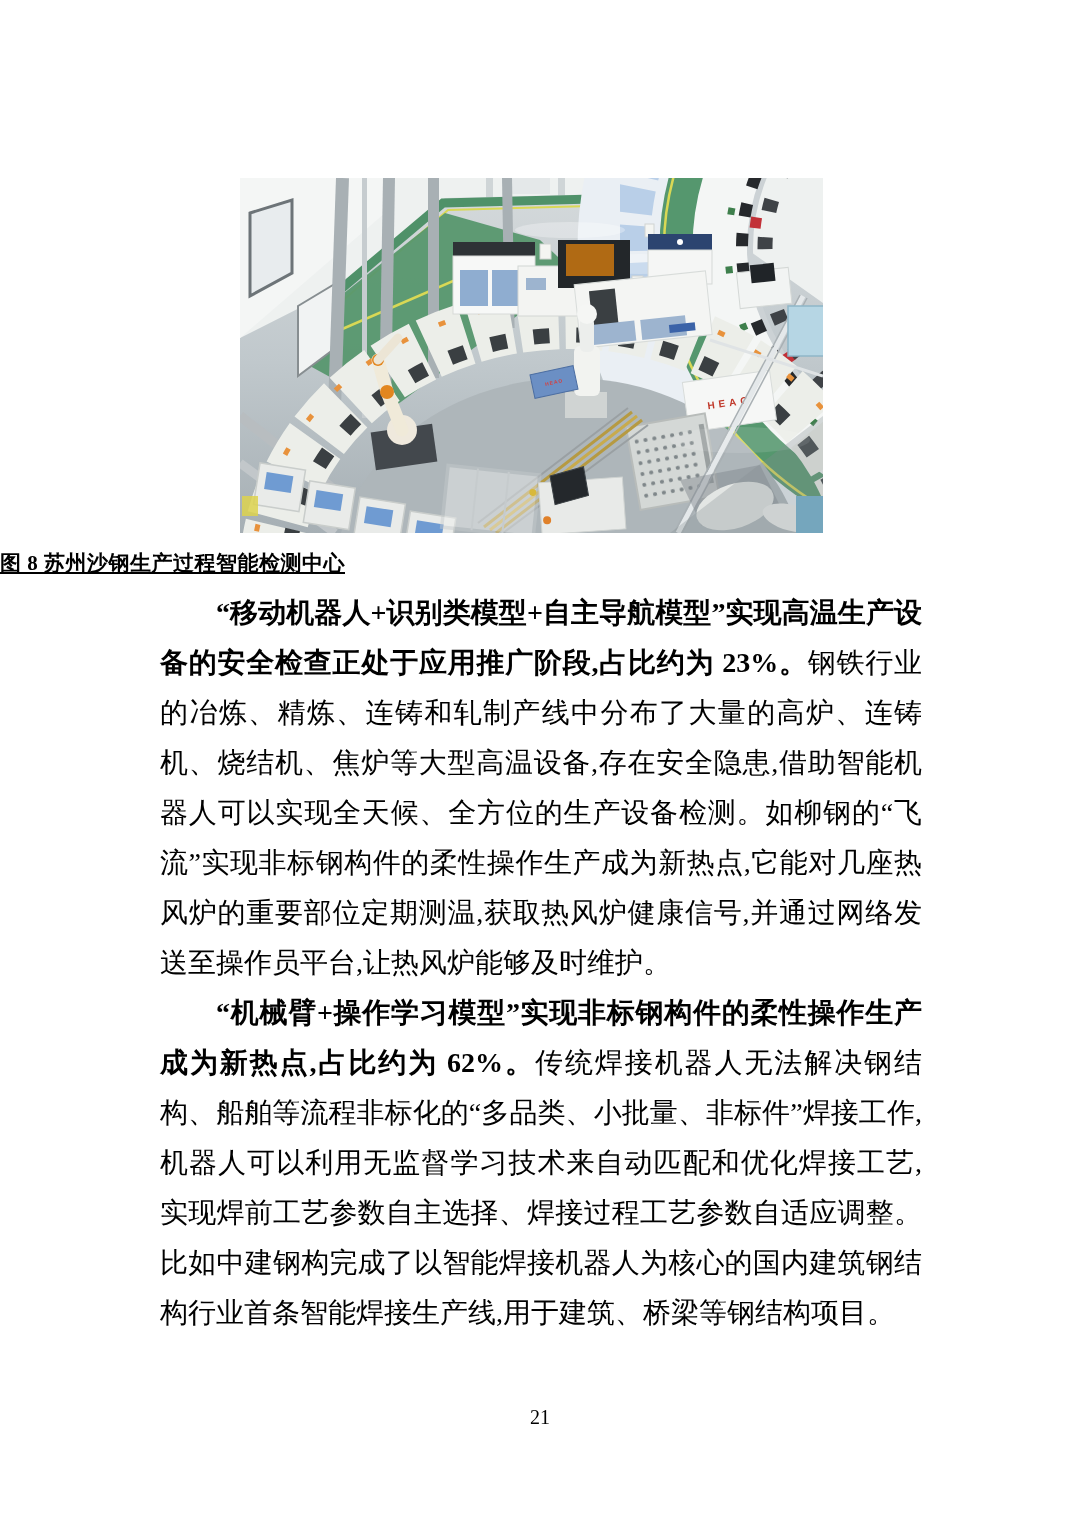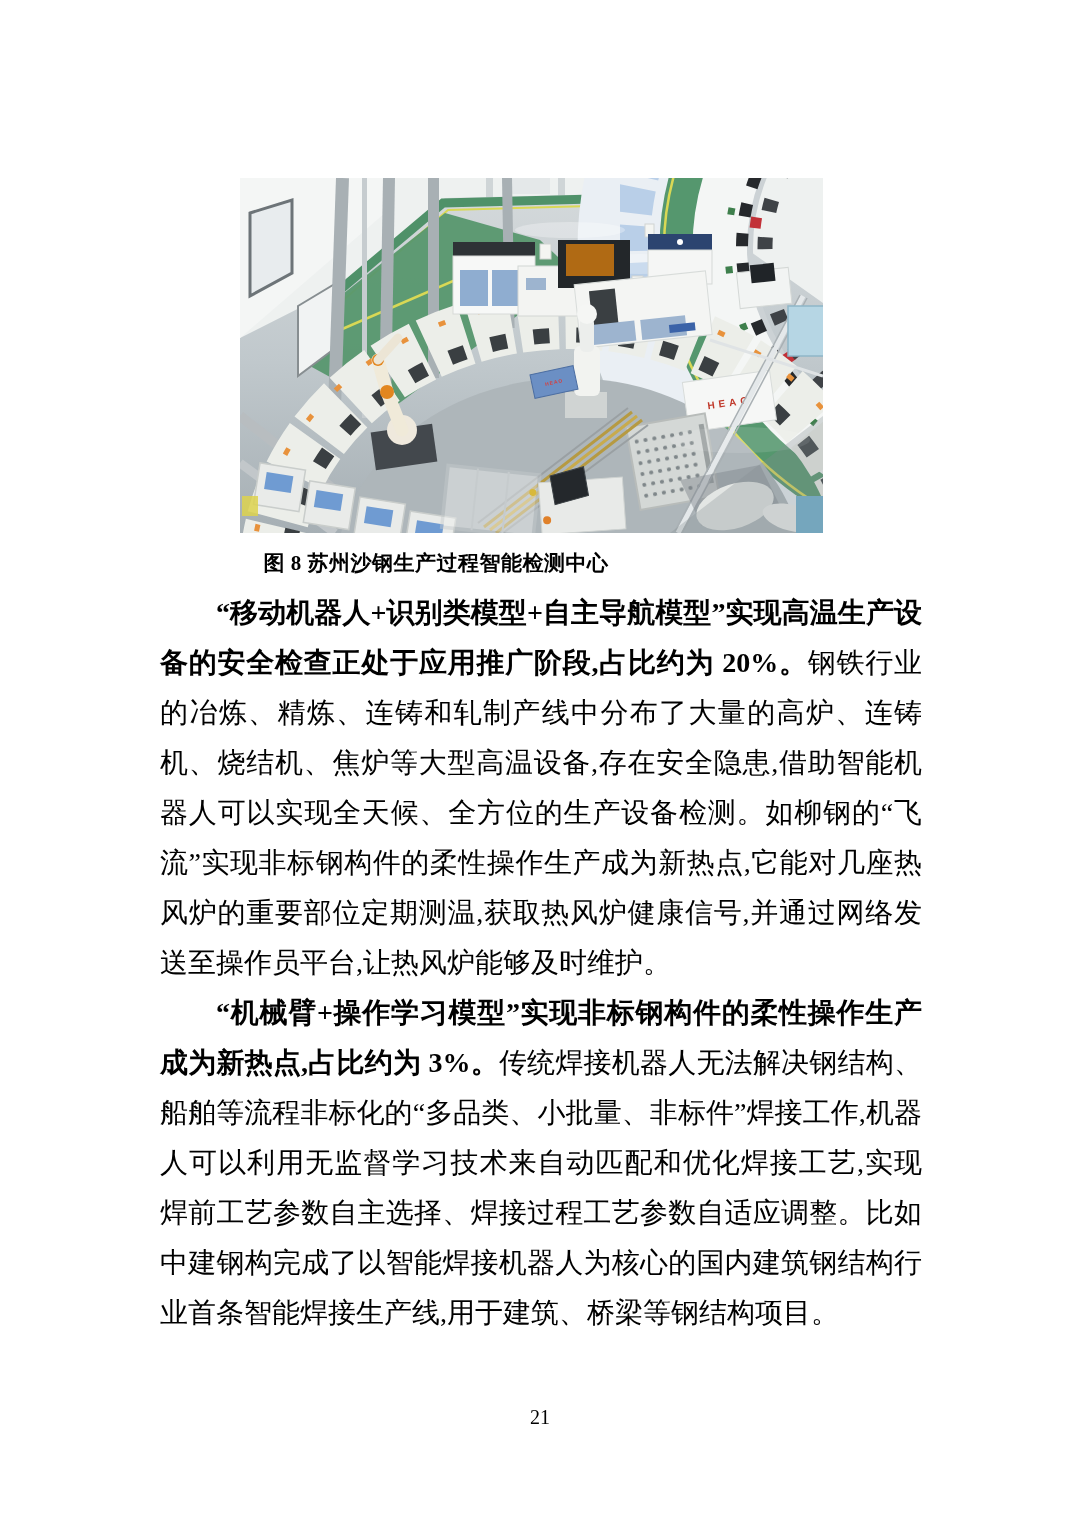--- a/index.html
+++ b/index.html
@@ -11,21 +11,21 @@
     color:#000;
     overflow:hidden;
   }
   .photo-wrap{
     position:absolute;left:240px;top:178px;width:583px;height:355px;
     overflow:hidden;background:#eef0ef;
   }
   .photo-wrap svg{display:block;width:583px;height:355px;}
   .fig-caption{
     position:absolute;left:0;top:549px;width:872px;
-    text-align:center;font-size:21px;font-weight:bold;letter-spacing:.5px;
+    text-align:left;font-size:21px;font-weight:bold;letter-spacing:.5px;text-decoration:underline;
   }
   .body-text{
     position:absolute;left:160px;top:588px;width:762px;
     font-size:28px;line-height:50px;
     text-align:justify;text-justify:inter-ideograph;
   }
   .body-text p{margin:0;text-indent:56px;}
   .body-text b{font-weight:bold;}
   .page-number{
     position:absolute;left:0;top:1406px;width:1080px;
@@ -239,19 +239,19 @@
 
         <ellipse cx="500" cy="262" rx="70" ry="13" fill="#ffffff" opacity="0.12"></ellipse>
         <polygon points="430,355 583,238 583,355" fill="#868e93" opacity="0.3"></polygon>
       </svg>
     </div>
 
     <figcaption class="fig-caption">图 8 苏州沙钢生产过程智能检测中心</figcaption>
   </figure>
 
   <div class="body-text">
-    <p><b>“移动机器人+识别类模型+自主导航模型”实现高温生产设备的安全检查正处于应用推广阶段,占比约为 20%。</b><span>钢铁行业的冶炼、精炼、连铸和轧制产线中分布了大量的高炉、连铸机、烧结机、焦炉等大型高温设备,存在安全隐患,借助智能机器人可以实现全天候、全方位的生产设备检测。如柳钢的“飞流”实现非标钢构件的柔性操作生产成为新热点,它能对几座热风炉的重要部位定期测温,获取热风炉健康信号,并通过网络发送至操作员平台,让热风炉能够及时维护。</span></p>
-    <p><b>“机械臂+操作学习模型”实现非标钢构件的柔性操作生产成为新热点,占比约为 3%。</b><span>传统焊接机器人无法解决钢结构、船舶等流程非标化的“多品类、小批量、非标件”焊接工作,机器人可以利用无监督学习技术来自动匹配和优化焊接工艺,实现焊前工艺参数自主选择、焊接过程工艺参数自适应调整。比如中建钢构完成了以智能焊接机器人为核心的国内建筑钢结构行业首条智能焊接生产线,用于建筑、桥梁等钢结构项目。</span></p>
+    <p><b>“移动机器人+识别类模型+自主导航模型”实现高温生产设备的安全检查正处于应用推广阶段,占比约为 23%。</b><span>钢铁行业的冶炼、精炼、连铸和轧制产线中分布了大量的高炉、连铸机、烧结机、焦炉等大型高温设备,存在安全隐患,借助智能机器人可以实现全天候、全方位的生产设备检测。如柳钢的“飞流”实现非标钢构件的柔性操作生产成为新热点,它能对几座热风炉的重要部位定期测温,获取热风炉健康信号,并通过网络发送至操作员平台,让热风炉能够及时维护。</span></p>
+    <p><b>“机械臂+操作学习模型”实现非标钢构件的柔性操作生产成为新热点,占比约为 62%。</b><span>传统焊接机器人无法解决钢结构、船舶等流程非标化的“多品类、小批量、非标件”焊接工作,机器人可以利用无监督学习技术来自动匹配和优化焊接工艺,实现焊前工艺参数自主选择、焊接过程工艺参数自适应调整。比如中建钢构完成了以智能焊接机器人为核心的国内建筑钢结构行业首条智能焊接生产线,用于建筑、桥梁等钢结构项目。</span></p>
   </div>
 
   <div class="page-number">21</div>
 
 </div>
 
 </body></html>

